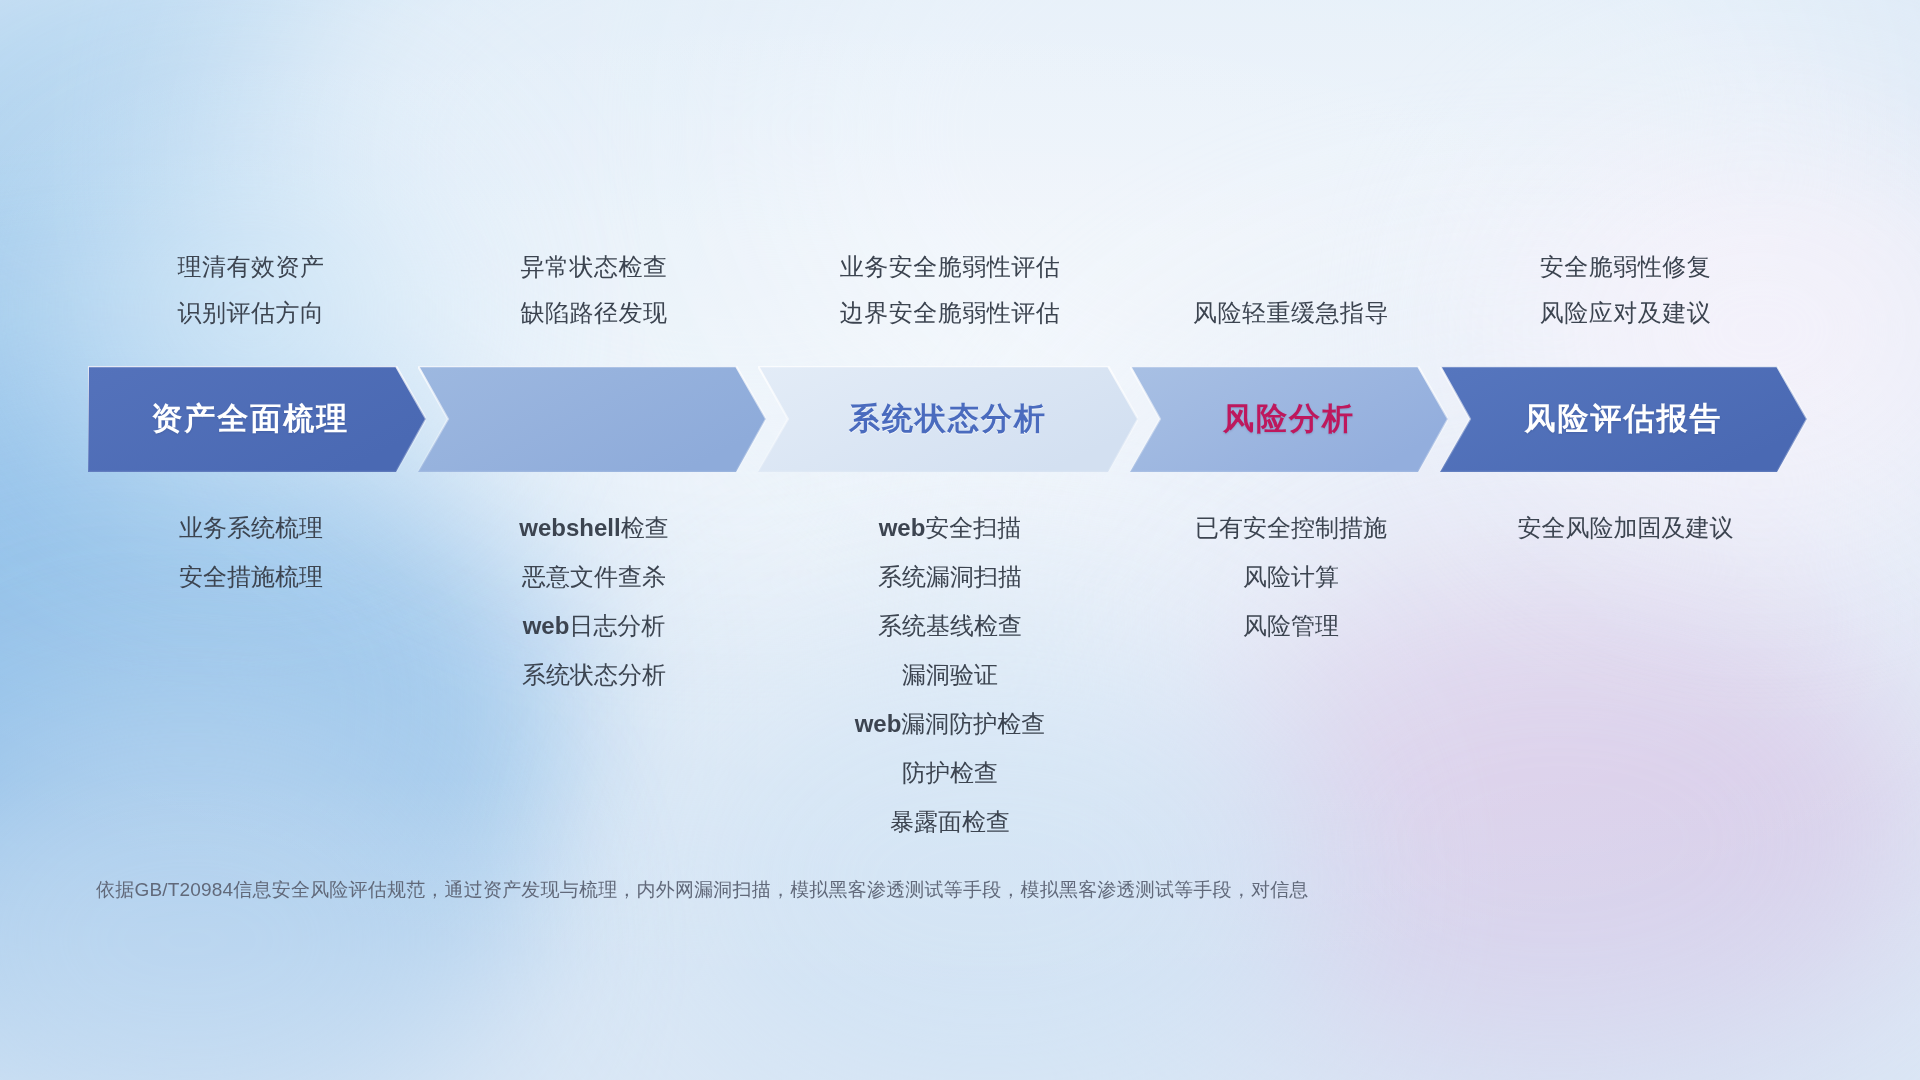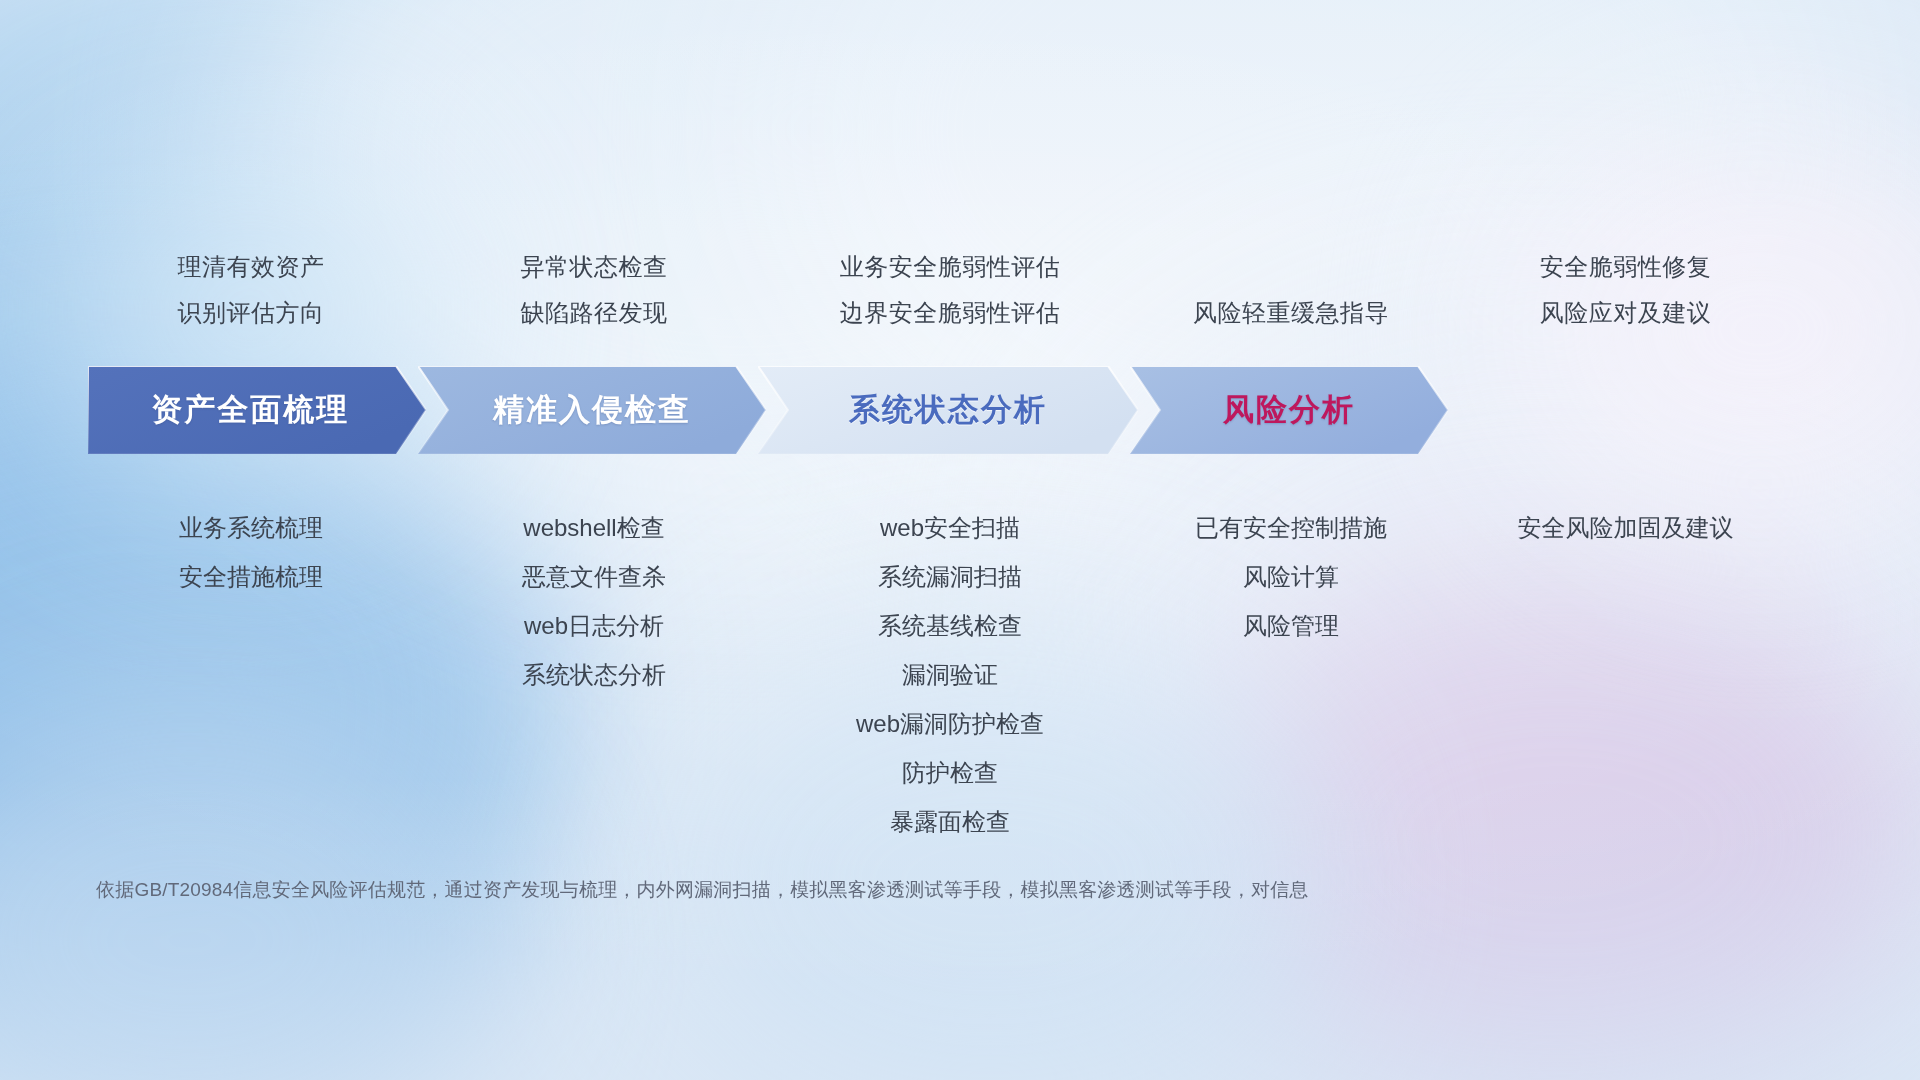--- a/index.html
+++ b/index.html
@@ -27,28 +27,28 @@
      linear-gradient(180deg, rgba(222,236,248,.45) 0%, rgba(255,255,255,0) 22%, rgba(255,255,255,0) 72%, rgba(214,229,245,.5) 100%);}
 
   
   #stage{position:absolute;inset:0;border-radius:31px;}
 
   
   .top-note{position:absolute;text-align:center;color:#3c4450;font-size:24px;line-height:46px;letter-spacing:.5px;white-space:nowrap;}
 
   
   #band{position:absolute;left:88px;top:366px;width:1751px;height:86px;}
-  .chev{position:absolute;top:0;height:88px;display:flex;align-items:center;justify-content:center;}
+  .chev{position:absolute;top:0;height:106px;display:flex;align-items:center;justify-content:center;}
   .chev .cap{position:relative;z-index:3;font-size:31px;font-weight:bold;letter-spacing:2px;white-space:nowrap;}
   .chev .shape{position:absolute;inset:0;}
   .chev svg{display:block;width:100%;height:100%;}
 
   
   .bot-note{position:absolute;text-align:center;color:#3c4450;font-size:24px;line-height:49px;white-space:nowrap;}
-  .bot-note b{font-weight:normal;}
+  .bot-note b{font-weight:bold;}
 
   
   #footer{position:absolute;left:96px;top:874px;width:1540px;color:#61697a;font-size:19px;line-height:31px;letter-spacing:.2px;}
 </style>
 </head>
 <body>
 
 <div id="bg">
   <div class="blob b1"></div>
     <div class="blob b2"></div>
@@ -115,21 +115,20 @@
               </linearGradient>
               <linearGradient id="gl1" x1="0" y1="0" x2="0" y2="1">
                 <stop offset="0%" stop-color="rgba(255,255,255,.85)"></stop>
                 <stop offset="100%" stop-color="rgba(255,255,255,.1)"></stop>
               </linearGradient>
             </defs>
             <polygon points="0,0 318,0 348,43 318,86 0,86 30,43" fill="url(#g1)"></polygon>
             <polygon points="0,0 318,0 348,43 318,86 0,86 30,43" fill="none" stroke="url(#gl1)" stroke-width="2"></polygon>
           </svg>
         </div>
-        <span class="cap" style="color: rgb(255, 255, 255); text-shadow: rgba(40, 60, 110, 0.22) 0px 1px 2px; margin-left: 0px;">精准入侵检查</span>
       </div>
       <div class="chev" style="left: 670px; width: 380px; z-index: 8;">
         <div class="shape">
           <svg viewBox="0 0 380 86" preserveAspectRatio="none">
             <defs>
               <linearGradient id="g2" x1="0" y1="0" x2="1" y2="0.6">
                 <stop offset="0%" stop-color="#e3ecf7"></stop>
                 <stop offset="100%" stop-color="#d3e0f1"></stop>
               </linearGradient>
               <linearGradient id="gl2" x1="0" y1="0" x2="0" y2="1">
@@ -154,20 +153,39 @@
               <linearGradient id="gl3" x1="0" y1="0" x2="0" y2="1">
                 <stop offset="0%" stop-color="rgba(255,255,255,.85)"></stop>
                 <stop offset="100%" stop-color="rgba(255,255,255,.1)"></stop>
               </linearGradient>
             </defs>
             <polygon points="0,0 288,0 318,43 288,86 0,86 30,43" fill="url(#g3)"></polygon>
             <polygon points="0,0 288,0 318,43 288,86 0,86 30,43" fill="none" stroke="url(#gl3)" stroke-width="2"></polygon>
           </svg>
         </div>
         <span class="cap" style="color: #be185d; text-shadow: rgba(40, 60, 110, 0.22) 0px 1px 2px; margin-left: 0px;">风险分析</span>
+      </div>
+      <div class="chev" style="left: 1352px; width: 367px; z-index: 6;">
+        <div class="shape">
+          <svg viewBox="0 0 367 86" preserveAspectRatio="none">
+            <defs>
+              <linearGradient id="g4" x1="0" y1="0" x2="1" y2="0.6">
+                <stop offset="0%" stop-color="#5676be"></stop>
+                <stop offset="100%" stop-color="#4a69b3"></stop>
+              </linearGradient>
+              <linearGradient id="gl4" x1="0" y1="0" x2="0" y2="1">
+                <stop offset="0%" stop-color="rgba(255,255,255,.85)"></stop>
+                <stop offset="100%" stop-color="rgba(255,255,255,.1)"></stop>
+              </linearGradient>
+            </defs>
+            <polygon points="0,0 337,0 367,43 337,86 0,86 30,43" fill="url(#g4)"></polygon>
+            <polygon points="0,0 337,0 367,43 337,86 0,86 30,43" fill="none" stroke="url(#gl4)" stroke-width="2"></polygon>
+          </svg>
+        </div>
+        <span class="cap" style="color: rgb(255, 255, 255); text-shadow: rgba(40, 60, 110, 0.22) 0px 1px 2px; margin-left: 0px;">风险评估报告</span>
       </div>
     </div>
 
   <div class="bot-note" id="bn0" style="top: 503px; left: 0px; width: 100%; transform: translateX(-709px);">
       <div>业务系统梳理</div>
       <div>安全措施梳理</div>
     </div>
   <div class="bot-note" id="bn1" style="top: 503px; left: 0px; width: 100%; transform: translateX(-366px);">
       <div><b>webshell</b>检查</div>
       <div>恶意文件查杀</div>

